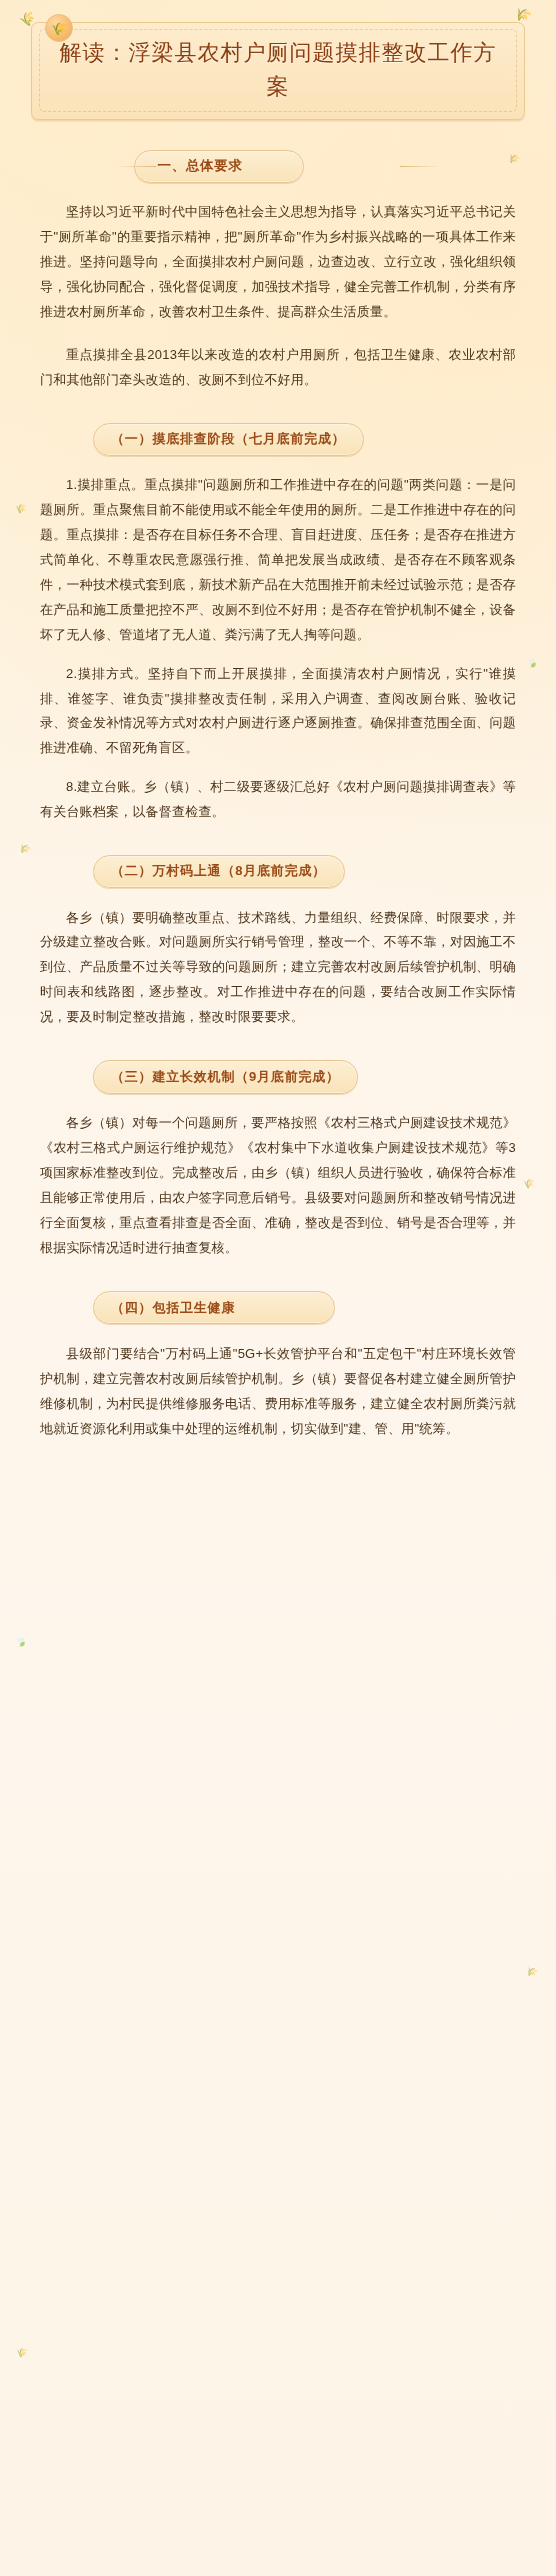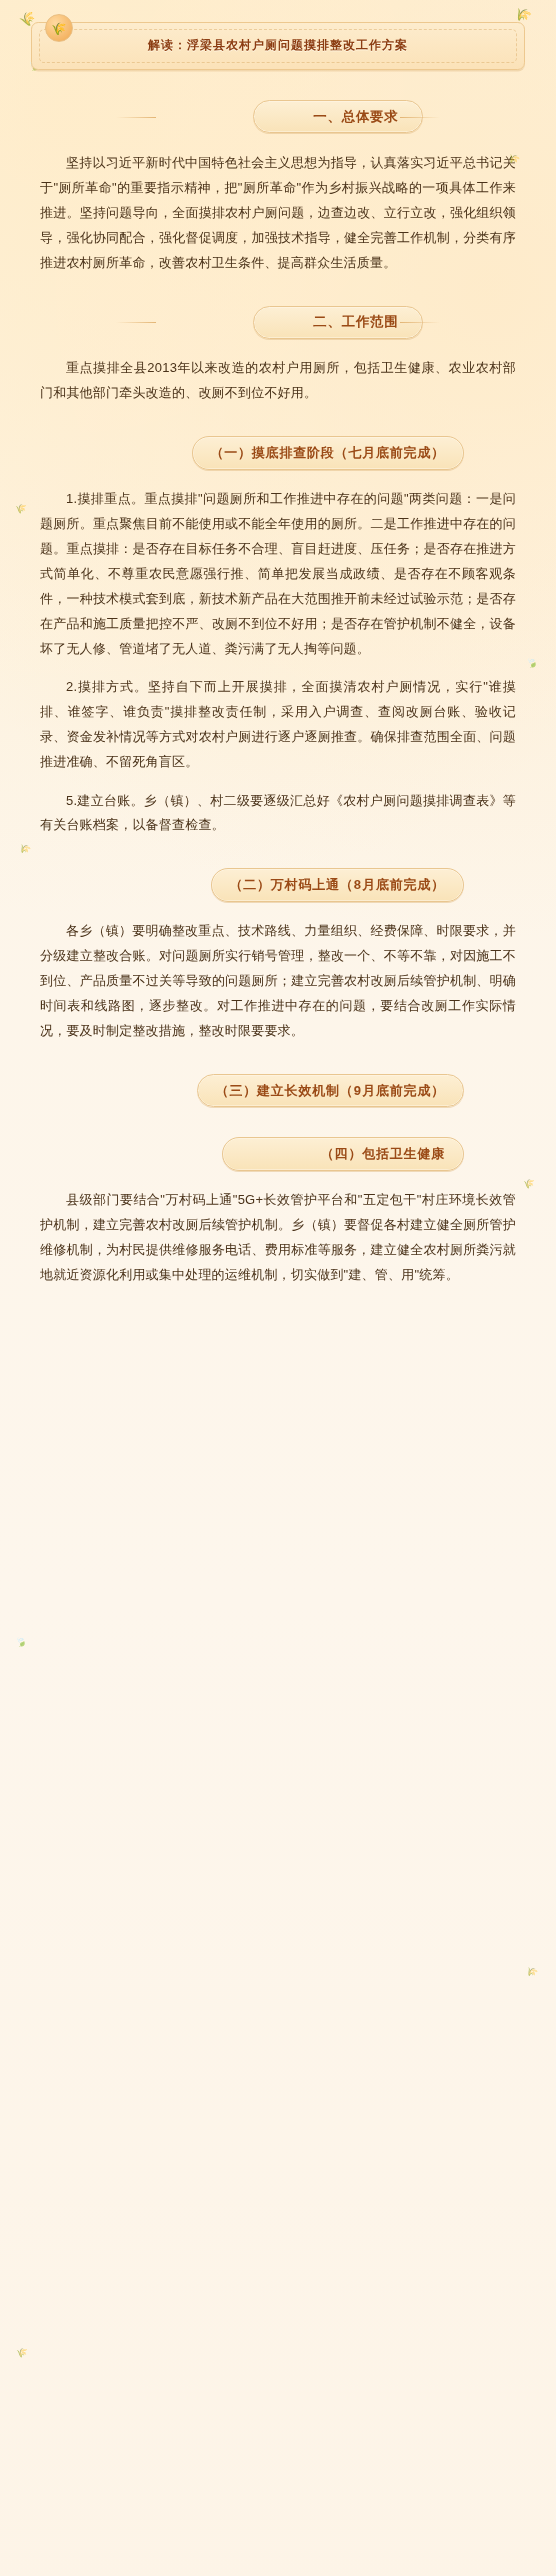--- a/index.html
+++ b/index.html
@@ -49,22 +49,22 @@
   .title-wrap:before {
     content: "";
     position: absolute;
     left: 7.2px; top: 6.2px; right: 7.2px; bottom: 6.2px;
     border: 0.5px dashed rgba(205,150,70,.35);
     border-radius: 5.2px;
     pointer-events: none;
   }
   .doc-title {
     text-align: center;
-    font-size: 12px;
-    font-weight: bold;
+    font-size: 22px;
+    font-weight: normal;
     letter-spacing: 1px;
     line-height: 1.55;
     color: #8c3d12;
     text-shadow: 0 0.5px 0 #fff6e2;
   }
   .title-badge {
     position: absolute;
     left: 13.4px; top: -8.2px;
     width: 28px; height: 28px;
     border-radius: 50%;
@@ -72,21 +72,21 @@
     border: 1px solid #e9bf83;
     display: flex; align-items: center; justify-content: center;
     font-size: 12.4px; color: #8c3d12;
   }
 
   
   .sec-head {
     margin: 30px auto 0 auto;
     width: 289px;
     position: relative;
-    text-align: right;
+    text-align: left;
   }
   .sec-head .pill {
     display: inline-block;
     min-width: 170px;
     padding: 6.7px 23px;
     background: linear-gradient(180deg, #fdefd4 0%, #f9e3b8 100%);
     border: 1px solid #e9c690;
     border-radius: 515px;
     font-size: 13.4px;
     font-weight: bold;
@@ -102,21 +102,20 @@
     background: linear-gradient(90deg, rgba(232,182,106,0), #e3b575);
   }
   .sec-head .rule.left { left: -17.5px; }
   .sec-head .rule.right { right: -17.5px; background: linear-gradient(270deg, rgba(232,182,106,0), #e3b575); }
 
   
   .sub-head .pill {
     min-width: 242px;
     font-size: 13px;
     padding: 6.7px 17.5px;
-    font-family: Liberation Mono, monospace;
   }
   .sub-head { width: 371px; }
 
   
   .para {
     margin: 13.4px 40px 0 40px;
     font-size: 13px;
     line-height: 1.92;
     text-align: justify;
     text-indent: 2em;
@@ -150,43 +149,39 @@
     <div class="doc-title">解读：浮梁县农村户厕问题摸排整改工作方案</div>
   </div>
 
   <div class="sec-head">
     <span class="rule left"></span>
     <span class="pill">一、总体要求</span>
     <span class="rule right"></span>
   </div>
   <p class="para first">坚持以习近平新时代中国特色社会主义思想为指导，认真落实习近平总书记关于"厕所革命"的重要指示精神，把"厕所革命"作为乡村振兴战略的一项具体工作来推进。坚持问题导向，全面摸排农村户厕问题，边查边改、立行立改，强化组织领导，强化协同配合，强化督促调度，加强技术指导，健全完善工作机制，分类有序推进农村厕所革命，改善农村卫生条件、提高群众生活质量。</p>
 
-  <div class="sec-head">
-    <span class="rule left"></span>
-    <span class="pill">二、工作范围</span>
-    <span class="rule right"></span>
-  </div>
   <p class="para first">重点摸排全县2013年以来改造的农村户用厕所，包括卫生健康、农业农村部门和其他部门牵头改造的、改厕不到位不好用。</p>
 
 
   <div class="sec-head sub-head">
     <span class="pill">（一）摸底排查阶段（七月底前完成）</span>
   </div>
   <p class="para first">1.摸排重点。重点摸排"问题厕所和工作推进中存在的问题"两类问题：一是问题厕所。重点聚焦目前不能使用或不能全年使用的厕所。二是工作推进中存在的问题。重点摸排：是否存在目标任务不合理、盲目赶进度、压任务；是否存在推进方式简单化、不尊重农民意愿强行推、简单把发展当成政绩、是否存在不顾客观条件，一种技术模式套到底，新技术新产品在大范围推开前未经过试验示范；是否存在产品和施工质量把控不严、改厕不到位不好用；是否存在管护机制不健全，设备坏了无人修、管道堵了无人道、粪污满了无人掏等问题。</p>
   <p class="para">2.摸排方式。坚持自下而上开展摸排，全面摸清农村户厕情况，实行"谁摸排、谁签字、谁负责"摸排整改责任制，采用入户调查、查阅改厕台账、验收记录、资金发补情况等方式对农村户厕进行逐户逐厕推查。确保排查范围全面、问题推进准确、不留死角盲区。</p>
-  <p class="para">5.建立台账。乡（镇）、村二级要逐级汇总好《农村户厕问题摸排调查表》等有关台账档案，以备督查检查。</p>
+  <p class="para">8.建立台账。乡（镇）、村二级要逐级汇总好《农村户厕问题摸排调查表》等有关台账档案，以备督查检查。</p>
 
   <div class="sec-head sub-head">
     <span class="pill">（二）万村码上通（8月底前完成）</span>
   </div>
   <p class="para first">各乡（镇）要明确整改重点、技术路线、力量组织、经费保障、时限要求，并分级建立整改合账。对问题厕所实行销号管理，整改一个、不等不靠，对因施工不到位、产品质量不过关等导致的问题厕所；建立完善农村改厕后续管护机制、明确时间表和线路图，逐步整改。对工作推进中存在的问题，要结合改厕工作实际情况，要及时制定整改措施，整改时限要要求。</p>
 
   <div class="sec-head sub-head">
     <span class="pill">（三）建立长效机制（9月底前完成）</span>
   </div>
+  <p class="para first">各乡（镇）对每一个问题厕所，要严格按照《农村三格式户厕建设技术规范》《农村三格式户厕运行维护规范》《农村集中下水道收集户厕建设技术规范》等3项国家标准整改到位。完成整改后，由乡（镇）组织人员进行验收，确保符合标准且能够正常使用后，由农户签字同意后销号。县级要对问题厕所和整改销号情况进行全面复核，重点查看排查是否全面、准确，整改是否到位、销号是否合理等，并根据实际情况适时进行抽查复核。</p>
 
   <div class="sec-head sub-head">
     <span class="pill">（四）包括卫生健康</span>
   </div>
   <p class="para first">县级部门要结合"万村码上通"5G+长效管护平台和"五定包干"村庄环境长效管护机制，建立完善农村改厕后续管护机制。乡（镇）要督促各村建立健全厕所管护维修机制，为村民提供维修服务电话、费用标准等服务，建立健全农村厕所粪污就地就近资源化利用或集中处理的运维机制，切实做到"建、管、用"统筹。</p>
 
   <div class="spacer-sm"></div>
 </div>
 
 

